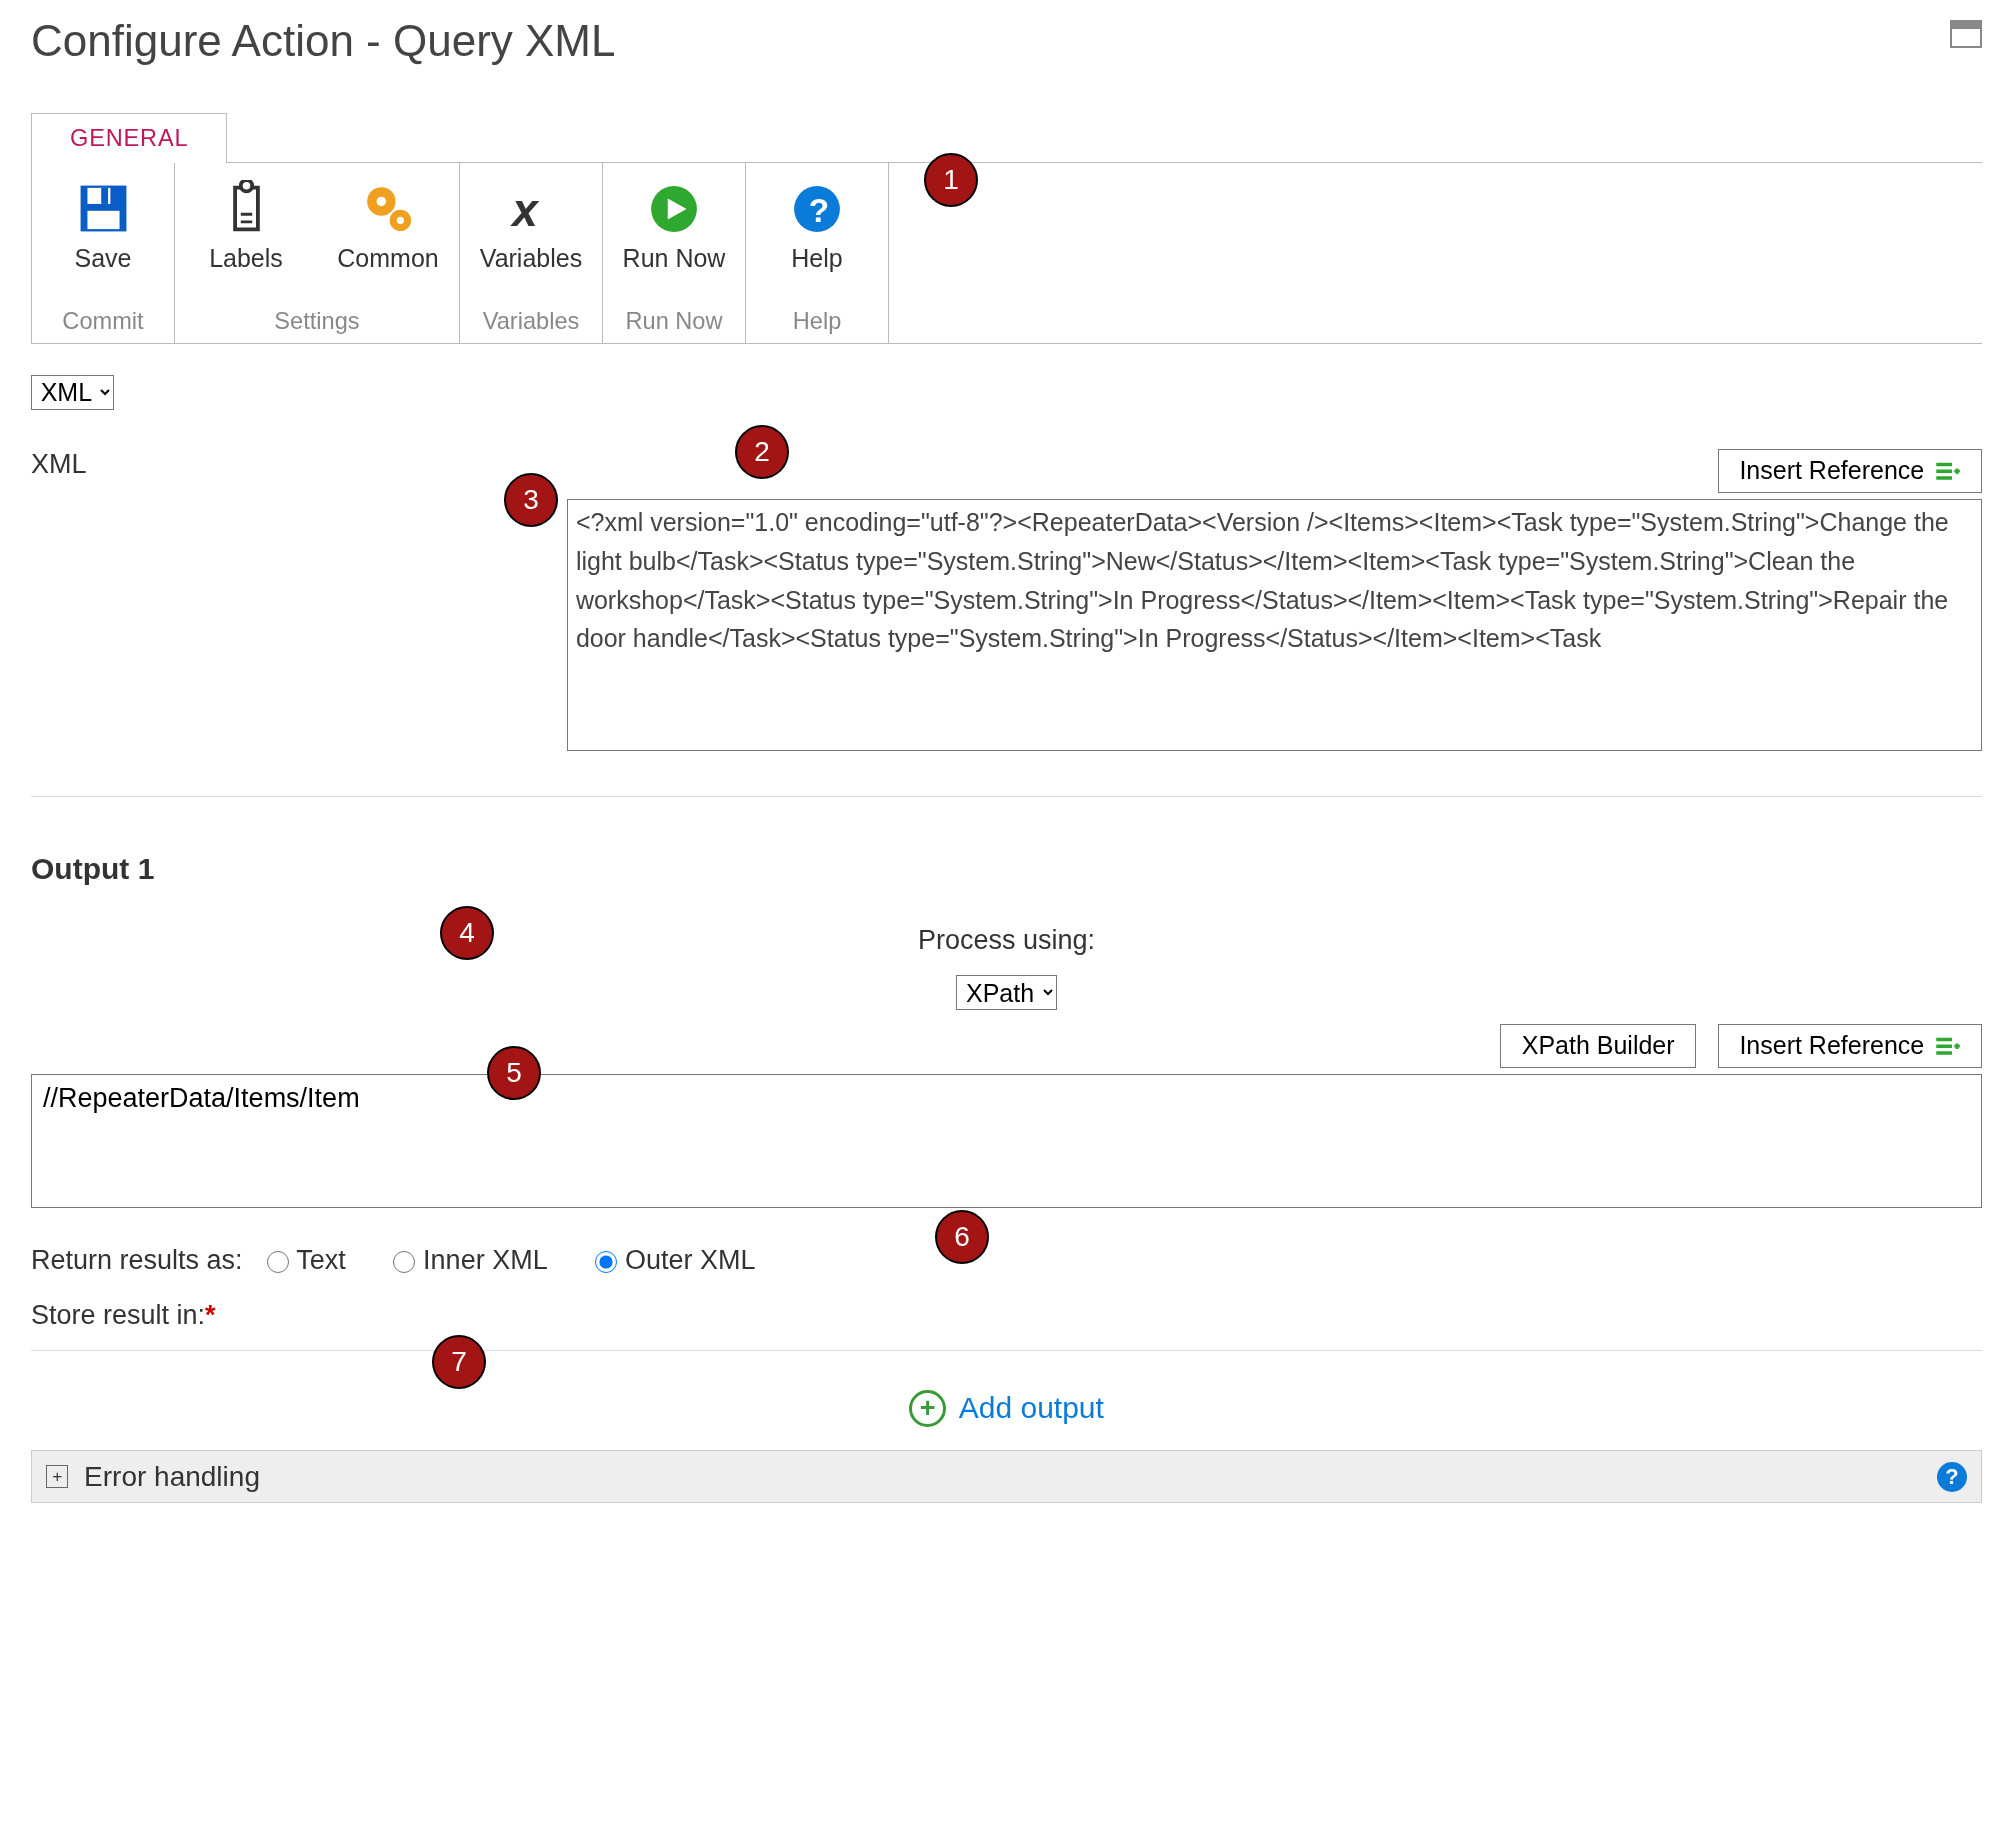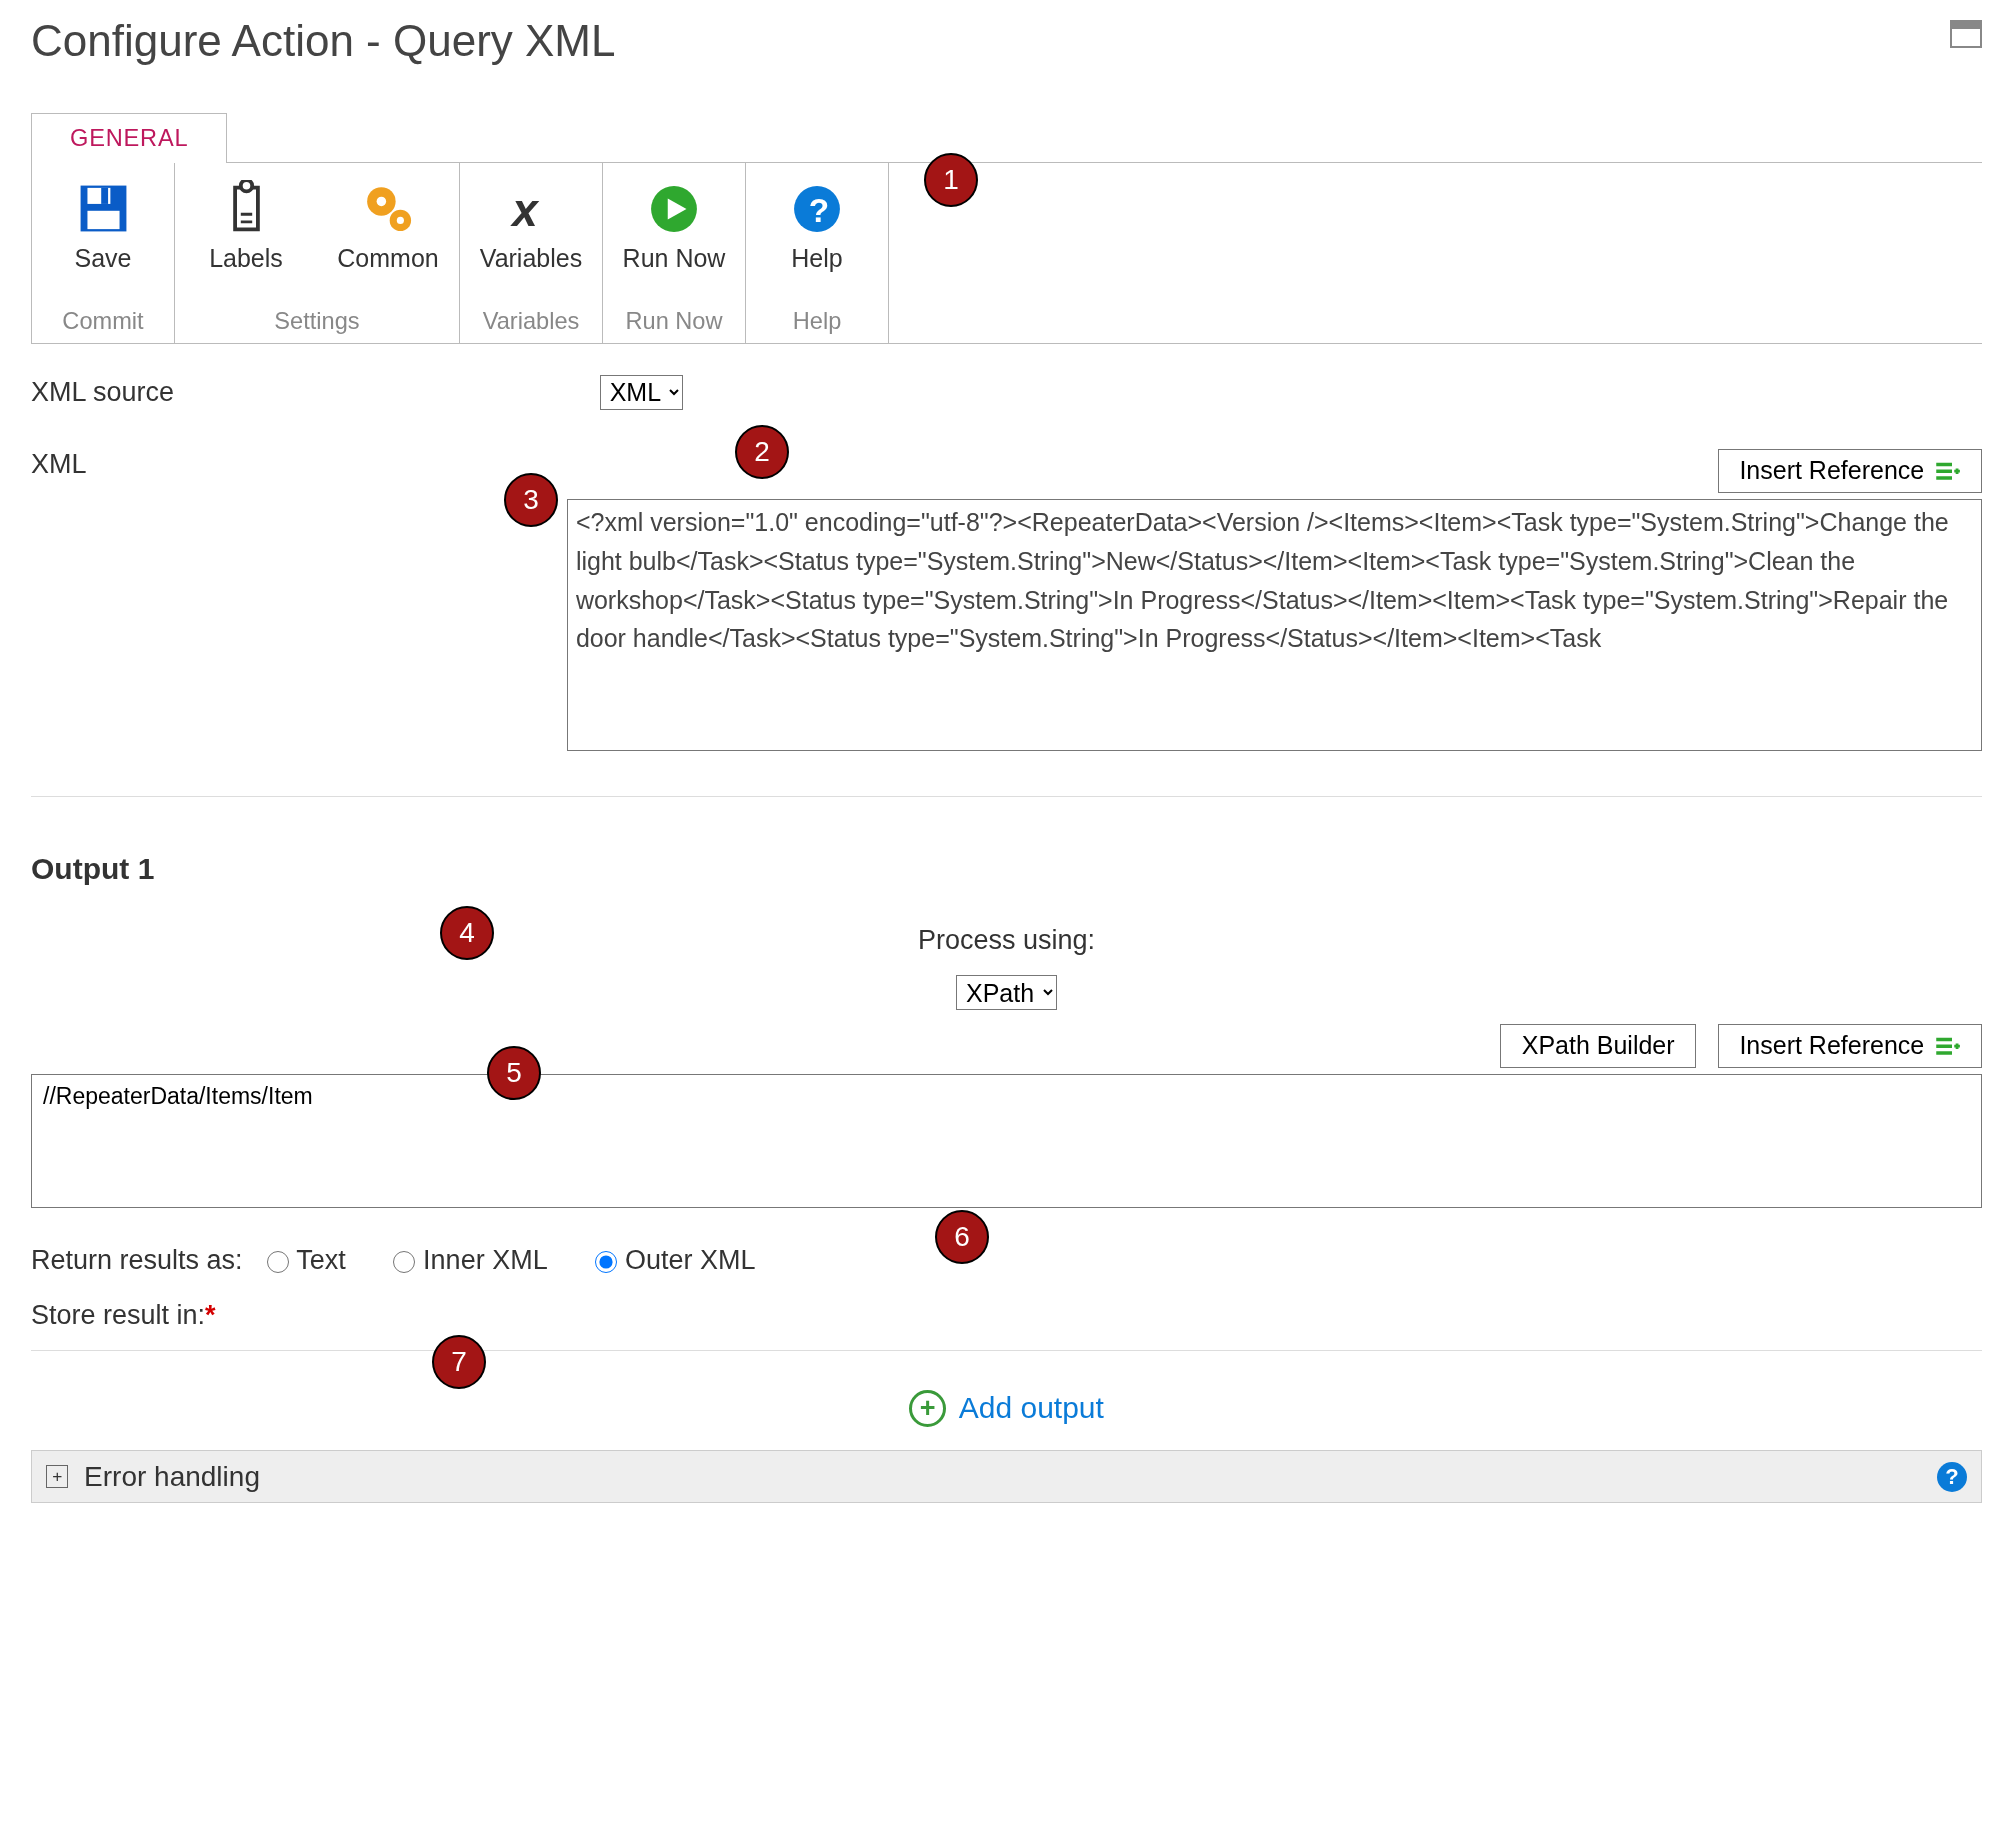--- a/index.html
+++ b/index.html
@@ -113,21 +113,21 @@
   padding: 6.3px 20.4px;
   cursor: pointer;
   display: inline-flex;
   align-items: center;
   gap: 9.4px;
 }
 .right-controls { display:flex; justify-content:flex-end; gap:22px; margin-bottom: 6.3px; }
 .xpath-input {
   width: 100%;
   height: 134px;
-  font-size: 23px;
+  font-size: 27px;
   padding: 7.9px 11px;
   resize: none;
 }
 .radio-lbl { font-size: 27px; margin-right: 23.6px; display:inline-flex; align-items:center; gap:4.7px;}
 input[type=radio]{ width:22px; height:22px; }
 .store-select {
   width: 943px;
   font-size: 27px;
   padding: 4.7px 7.9px;
 }
@@ -281,21 +281,20 @@
       </div>
       <div class="ribbon-group-label">Help</div>
     </div>
   </div>
 
   <div class="callout" style="left:735px; top:425px;">2</div>
 
   <div class="form-area">
 
     <div class="row">
-      <div class="label-indent"><span class="field-label">XML source</span></div>
       <select>
         <option>XML</option>
       </select>
     </div>
 
     <div class="row" style="align-items:flex-start; margin-top:39px;">
       <div class="label-indent"><span class="field-label">XML</span></div>
       <div style="flex:1; position:relative;">
         <div class="right-controls">
           <button class="btn">

